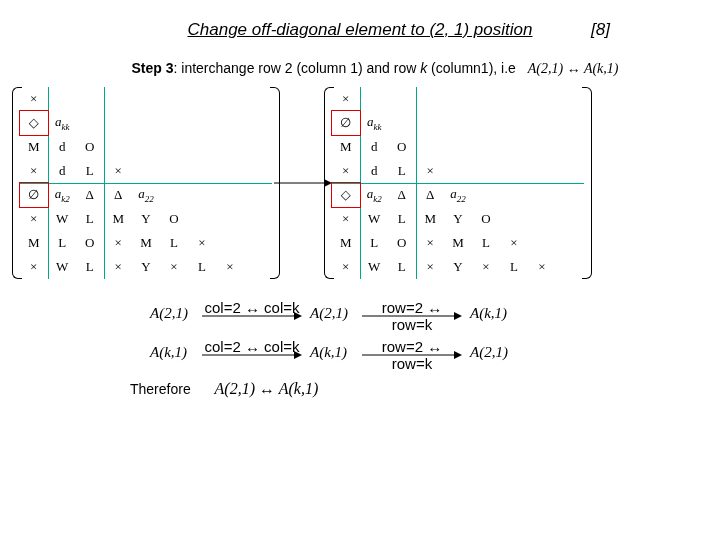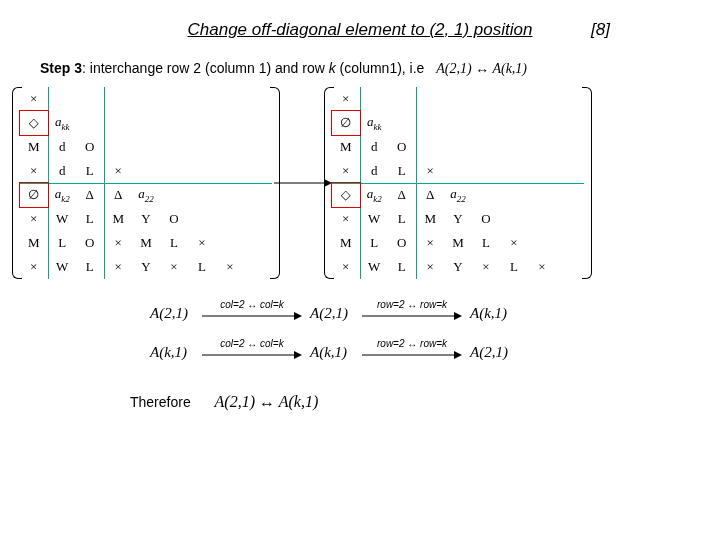--- a/index.html
+++ b/index.html
@@ -10,21 +10,21 @@
     height: 540px;
     font-family: Arial, sans-serif;
     font-size: 13px;
     color: #000;
     background: #fff;
   }
   .page { width: 720px; height: 540px; position: relative; padding: 20px 10px; }
   .title-row { text-align: center; margin-bottom: 20px; text-decoration: underline; }
   .title-row .title { font-style: italic; font-size: 17px; display: inline; }
   .title-row .slide-num { position: absolute; right: 110px; top: 20px; font-style: italic; font-size: 17px; color: #000; }
-  .step-line { font-size: 14px; margin: 18px 0 10px 30px; }
+  .step-line { font-size: 14px; margin: 18px 0 10px 30px; text-align: center; }
   .step-line .bold { font-weight: bold; }
   .step-line .ital { font-style: italic; }
   .matrices { display: flex; align-items: center; margin: 0 10px 20px 10px; }
   .matrix-wrap { position: relative; display: inline-block; }
   .bracket-left, .bracket-right {
     position: absolute; top: 0; bottom: 0; width: 10px;
     border-top: 1px solid #000; border-bottom: 1px solid #000;
   }
   .bracket-left { left: -8px; border-left: 1px solid #000; border-top-left-radius: 6px; border-bottom-left-radius: 6px; }
   .bracket-right { right: -8px; border-right: 1px solid #000; border-top-right-radius: 6px; border-bottom-right-radius: 6px; }
@@ -40,22 +40,22 @@
   .green-h { border-top: 1.5px solid #0a8; }
   .green-v { border-left: 1.5px solid #0a8; }
   .red-box { outline: 1.5px solid #d00; }
   .arrow-mid { flex: 0 0 60px; display: flex; align-items: center; justify-content: center; }
   .arrow-mid svg { width: 60px; height: 14px; }
   .derivation { margin: 0 auto 10px auto; width: 420px; }
   .deriv-row { position: relative; height: 30px; margin-top: 9px; }
   .deriv-row .anode { position: absolute; font-family: 'Times New Roman', serif; font-style: italic; font-size: 15px; top: 6px; }
   .deriv-row .arr { position: absolute; top: 10px; }
   .deriv-row .arr svg { width: 100px; height: 14px; }
-  .deriv-row .arr .lbl { position: absolute; top: -10px; left: 0; right: 0; text-align: center; font-size: 10px; font-style: italic; }
-  .therefore { margin-left: 120px; font-size: 14px; margin-top: 25px; }
+  .deriv-row .arr .lbl { position: absolute; top: -10px; left: 0; right: 0; text-align: center; font-size: 15px; }
+  .therefore { margin-left: 120px; font-size: 14px; margin-top: 12px; }
   .therefore .expr { font-family: 'Times New Roman', serif; font-style: italic; font-size: 16px; margin-left: 20px; }
 </style>
 </head>
 <body>
 
 <div class="page">
 
   <div class="title-row">
     <span class="title">Change off-diagonal element to (2, 1) position</span>
     <span class="slide-num">[8]</span>

